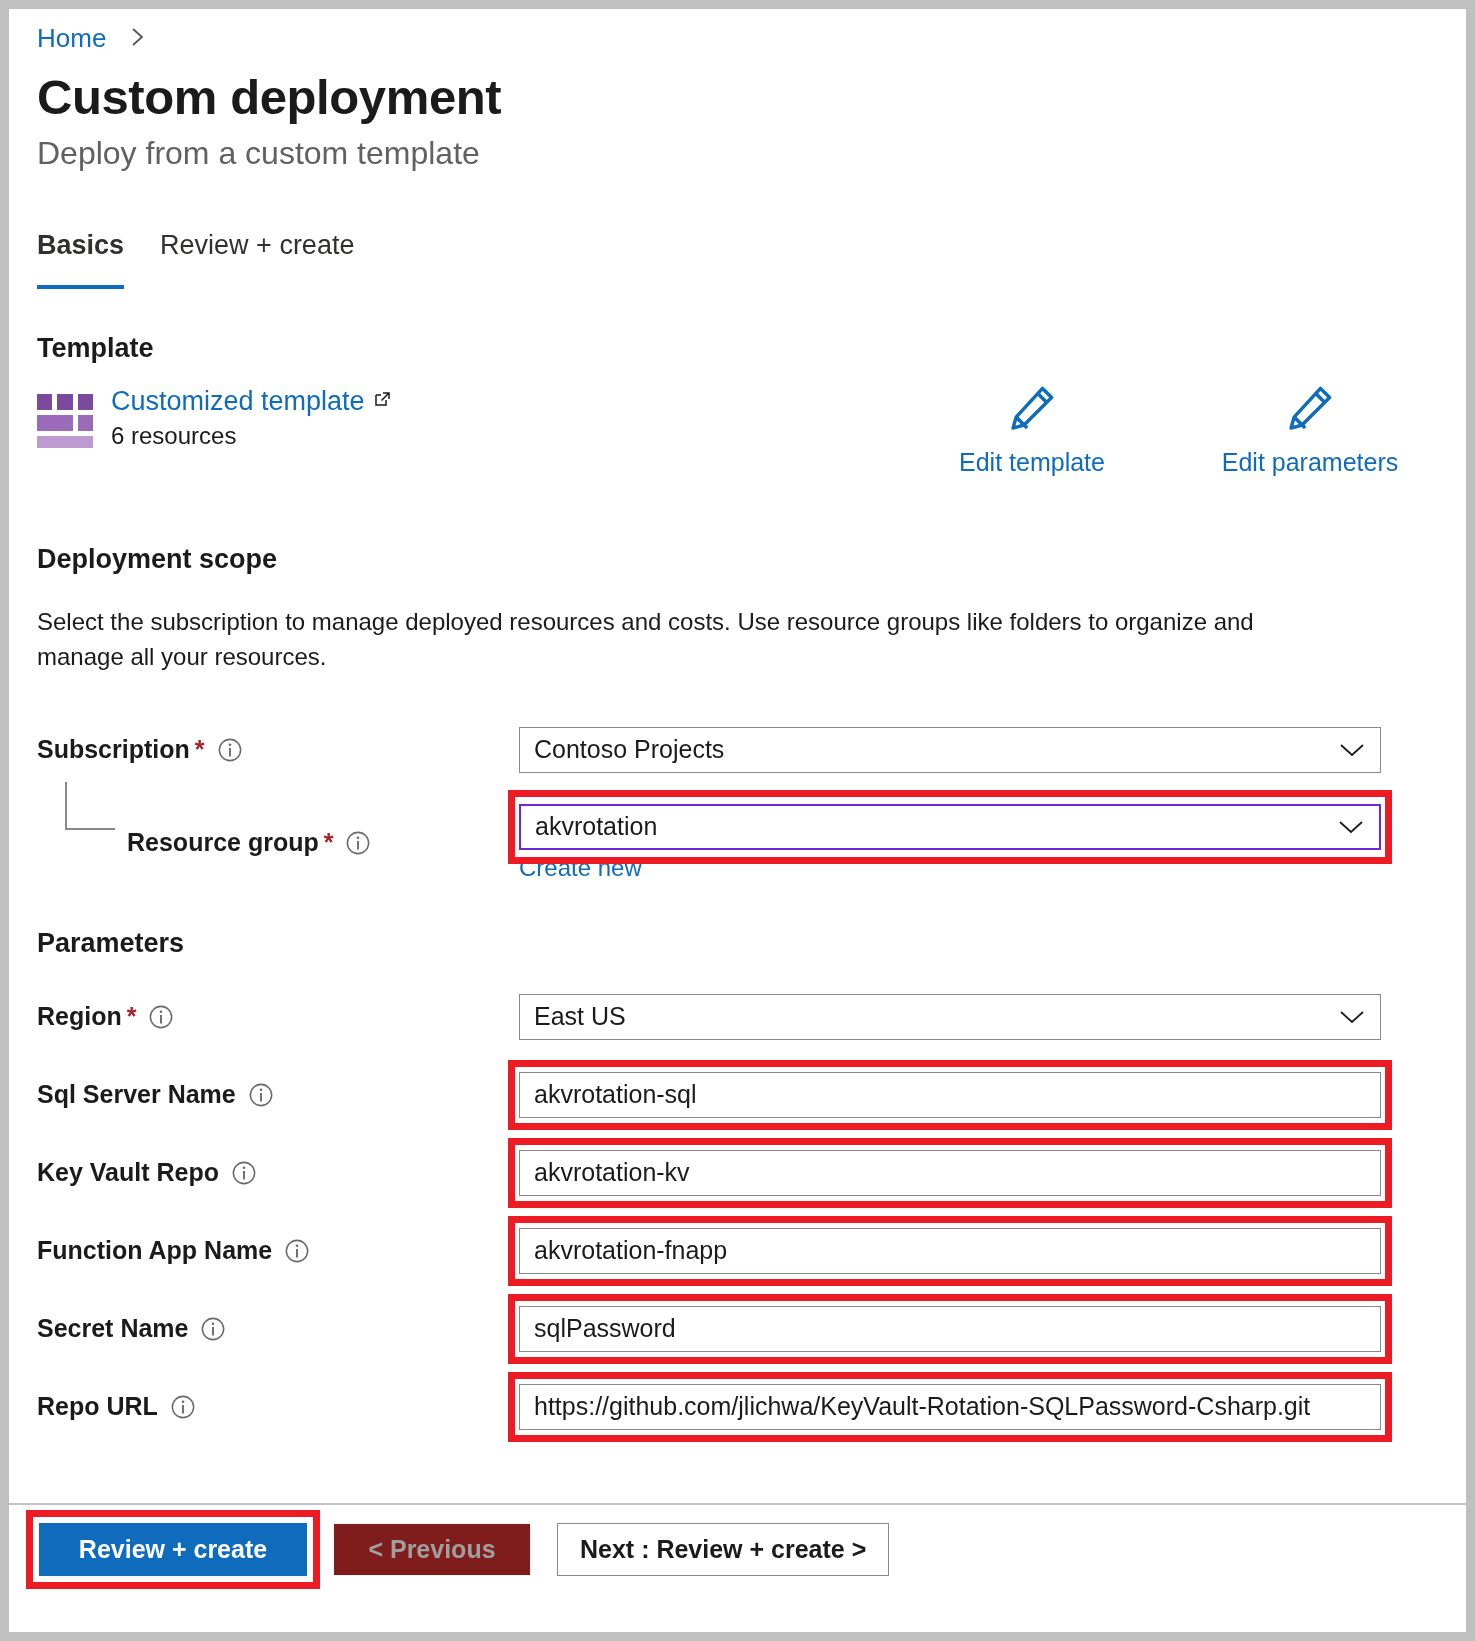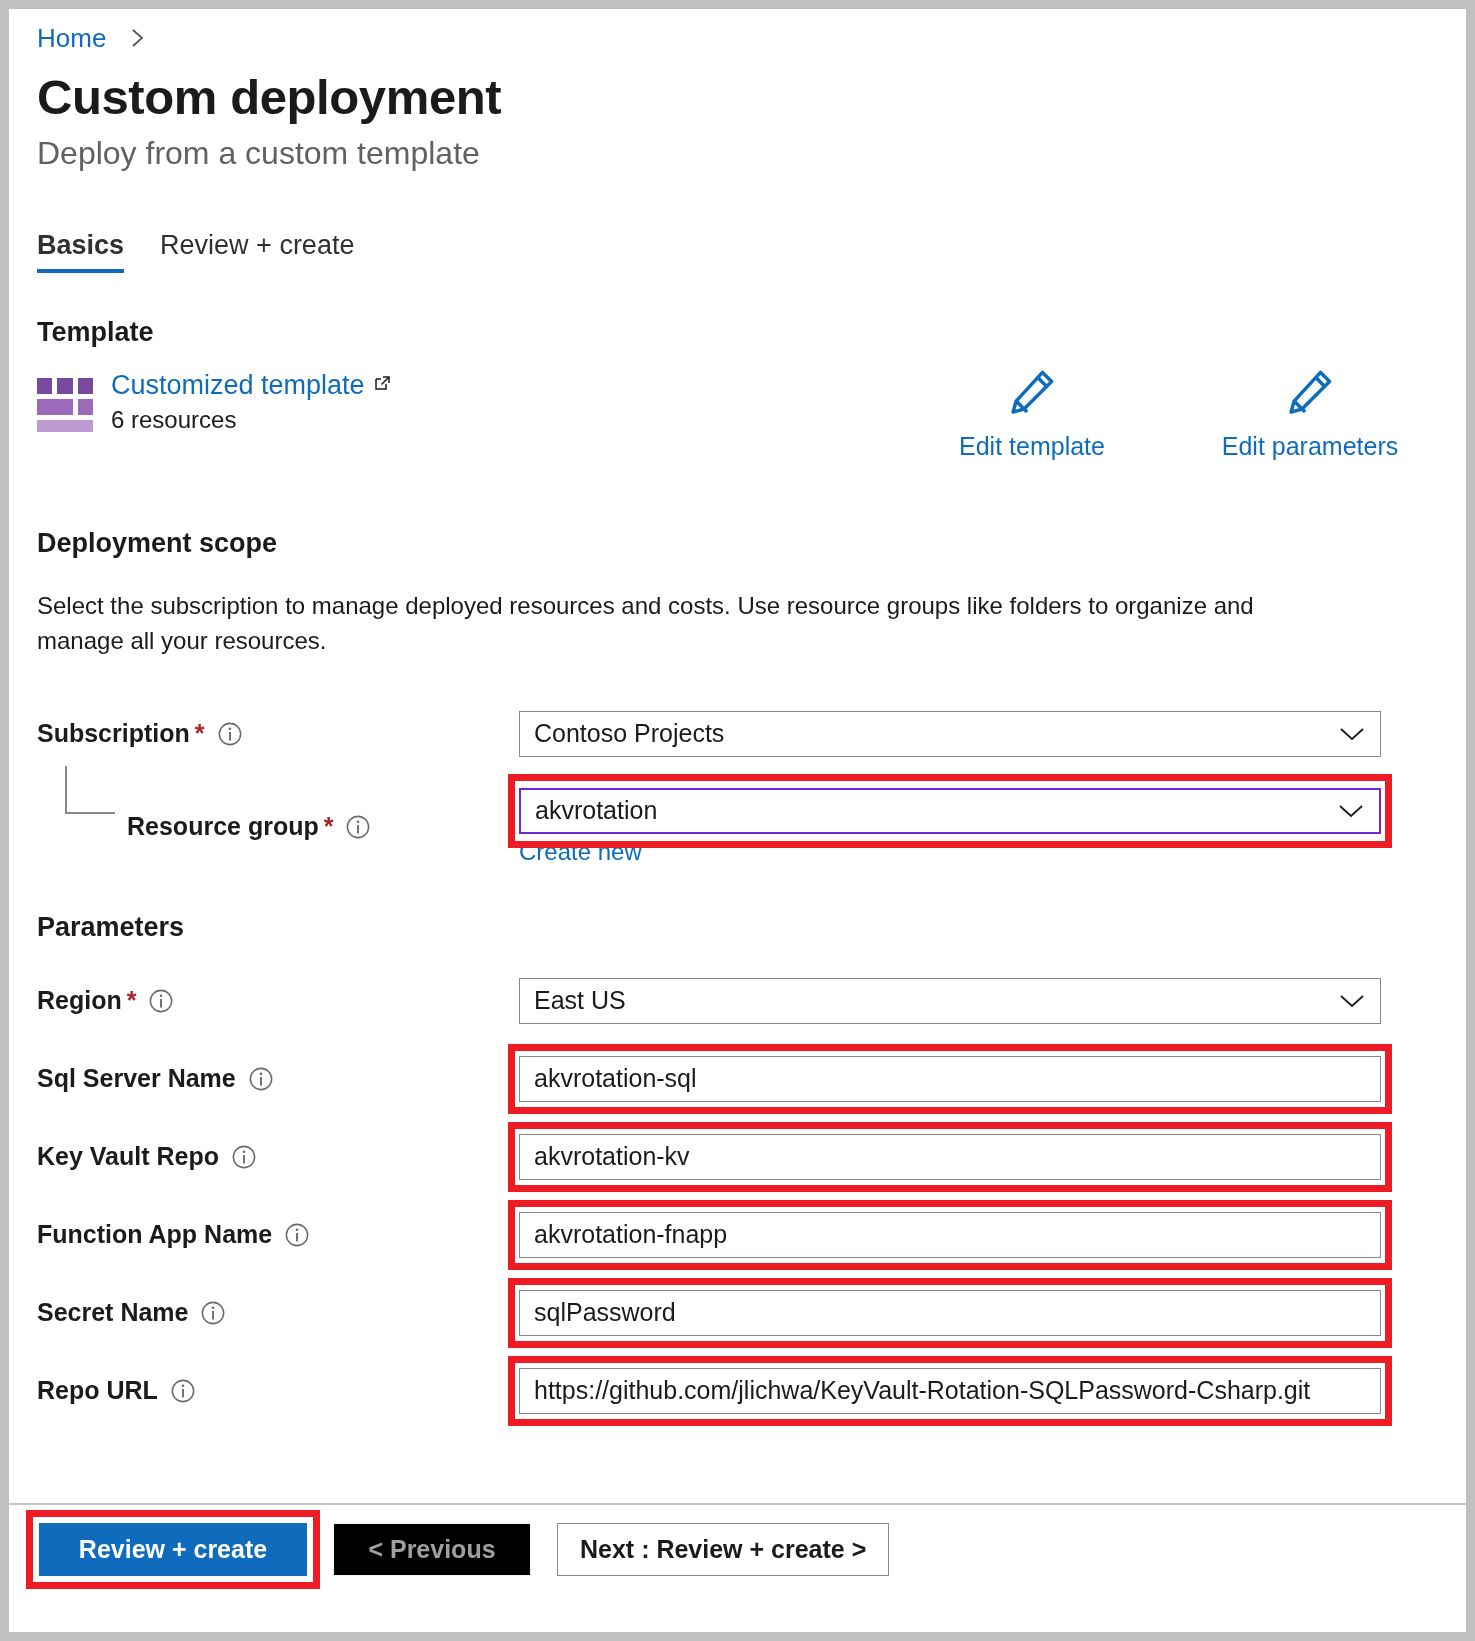--- a/index.html
+++ b/index.html
@@ -20,21 +20,21 @@
     position: relative;
     width: 100%;
     height: 100%;
     background: #fff;
     padding: 0 18px;
   }
 
   
   .breadcrumb {
     display: flex;
-    align-items: flex-end;
+    align-items: center;
     gap: 24px;
     padding-top: 14px;
     padding-left: 10px;
     font-size: 26px;
   }
   .breadcrumb .crumb-link {
     color: #0f6cbd;
     text-decoration: none;
     cursor: pointer;
   }
@@ -66,21 +66,21 @@
     display: flex;
     align-items: flex-end;
     gap: 36px;
     margin-top: 58px;
     padding-left: 10px;
   }
   .tab {
     position: relative;
     font-size: 27px;
     color: #323130;
-    padding-bottom: 12px;
+    padding-bottom: 28px;
     cursor: pointer;
     white-space: nowrap;
   }
   .tab.active { font-weight: 700; }
   .tab.active::after {
     content: "";
     position: absolute;
     left: 0; right: 0; bottom: 0;
     height: 4px;
     background: #0f6cbd;
@@ -280,21 +280,21 @@
     cursor: pointer;
     white-space: nowrap;
   }
   .btn.primary {
     background: #0f6cbd;
     border-color: #0f6cbd;
     color: #fff;
     width: 268px;
   }
   .btn.disabled {
-    background: #000000;
+    background: #7f1d1d;
     border-color: #f3f2f1;
     color: #a19f9d;
     width: 198px;
     cursor: default;
   }
   .btn-wrap { position: relative; display: inline-block; }
 </style>
 </head>
 <body>
 

